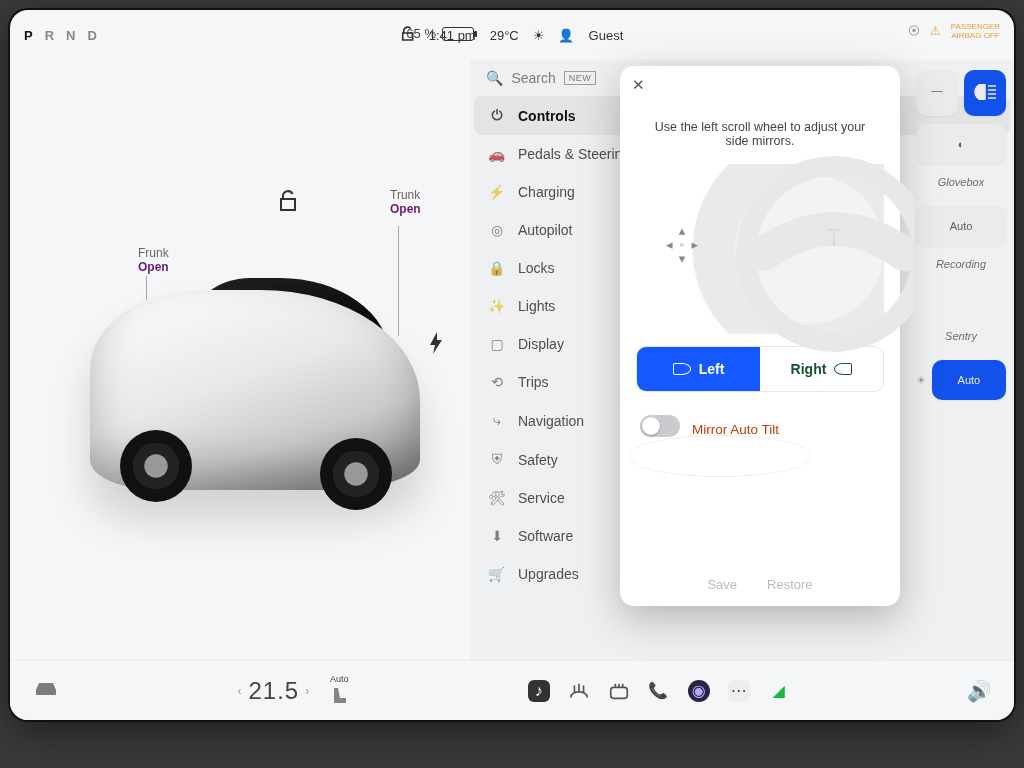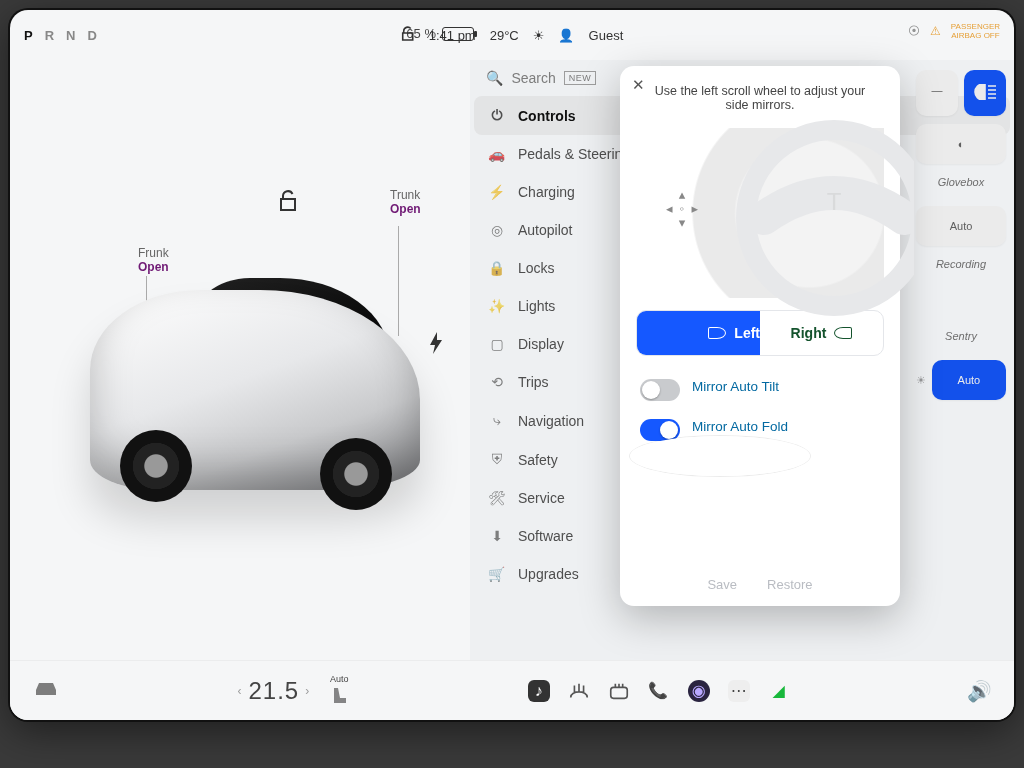--- a/index.html
+++ b/index.html
@@ -58,35 +58,35 @@
   .qbtn { background:#fff; border-radius:10px; padding:14px 0; box-shadow:0 1px 2px rgba(0,0,0,.05);}
   .qbtn.blue { background:#1558ff; color:#fff;}
   .qlabel{ font-size:11px; color:#777; padding:4px 0 10px;font-style:italic;}
   
   .popup {
     position:absolute; left:610px; top:56px; width:280px; height:540px;
     background:#fff; border-radius:14px; box-shadow:0 12px 40px rgba(0,0,0,.25);
     padding:14px 16px 18px; text-align:center;
   }
   .popup .close { position:absolute; left:12px; top:10px; font-size:15px; color:#555;}
-  .popup-hint { font-size:12.5px; color:#444; padding:4px 18px 10px;}
+  .popup-hint { font-size:12.5px; color:#444; padding:4px 18px 10px;margin-top:36px;}
   .wheel-illus {
     width:100%; height:170px; margin-top:6px; position:relative;
     background:radial-gradient(circle at 70% 50%, #f3f3f3 0 38%, #eaeaea 39% 60%, transparent 61%);
   }
   .wheel-illus svg{position:absolute; right:-30px; top:-10px;}
   .dpad { position:absolute; left:30px; top:60px; font-size:13px; color:#888;}
   .dpad div{line-height:14px;}
   .mirror-select { display:flex; margin:12px 0 14px; border-radius:10px; overflow:hidden; border:1px solid #e4e6ea;}
   .mirror-select .opt{ flex:1; padding:14px 0; font-size:14px; font-weight:600; display:flex; align-items:center; justify-content:center; gap:8px;}
-  .mirror-select .opt.sel{ background:#1558ff; color:#fff;justify-content:flex-end;}
+  .mirror-select .opt.sel{ background:#1558ff; color:#fff;}
   .mirror-select .shape{ width:18px; height:12px; border:1.5px solid currentColor; border-radius:4px 18px 18px 4px / 4px 12px 12px 4px;}
   .mirror-select .opt:not(.sel){ color:#14532d;}
   .mirror-select .opt:not(.sel) .shape{ border-radius:18px 4px 4px 18px / 12px 4px 4px 12px;}
-  .toggle-row { display:flex; align-items:flex-start; gap:12px; padding:9px 4px; text-align:left; font-size:13.5px; color:#0369a1;}
+  .toggle-row { display:flex; align-items:flex-end; gap:12px; padding:9px 4px; text-align:left; font-size:13.5px; color:#c2410c;}
   .tswitch { width:40px; height:22px; border-radius:11px; position:relative; flex-shrink:0;}
   .tswitch:after{content:"";position:absolute;top:2px;width:18px;height:18px;background:#fff;border-radius:50%;box-shadow:0 1px 2px rgba(0,0,0,.3);}
   .tswitch.off{ background:#c9cbce;} .tswitch.off:after{left:2px;}
   .tswitch.on { background:#1558ff;} .tswitch.on:after{right:2px;}
   .highlight-oval { position:absolute; border:3px solid #fff; border-radius:50%; width:180px; height:40px; left:10px; top:370px; box-shadow:0 0 0 1px rgba(0,0,0,.08);}
   .popup-actions { display:flex; gap:30px; justify-content:center; font-size:13px; color:#b9bcc2; position:absolute; bottom:14px; left:0; right:0;}
   
   .dock { position:absolute; left:0; right:0; bottom:0; height:60px; background:#f5f6f7;
     display:flex; align-items:center; padding:0 22px; gap:18px; color:#444; border-top:1px solid rgba(0,0,0,.04);}
   .dock .spacer{flex:1;}
@@ -280,24 +280,20 @@
       <div class="opt">
         <span>Right</span>
         <span class="shape"></span>
       </div>
     </div>
 
     <div class="toggle-row">
       <span class="tswitch off"></span>
       <span>Mirror Auto Tilt</span>
     </div>
-    <div class="toggle-row">
-      <span class="tswitch on"></span>
-      <span>Mirror Auto Fold</span>
-    </div>
     <div class="highlight-oval"></div>
 
     <div class="popup-actions">
       <span>Save</span>
       <span>Restore</span>
     </div>
   </div>
 
   <div class="dock">
     <span class="dock-icon">

